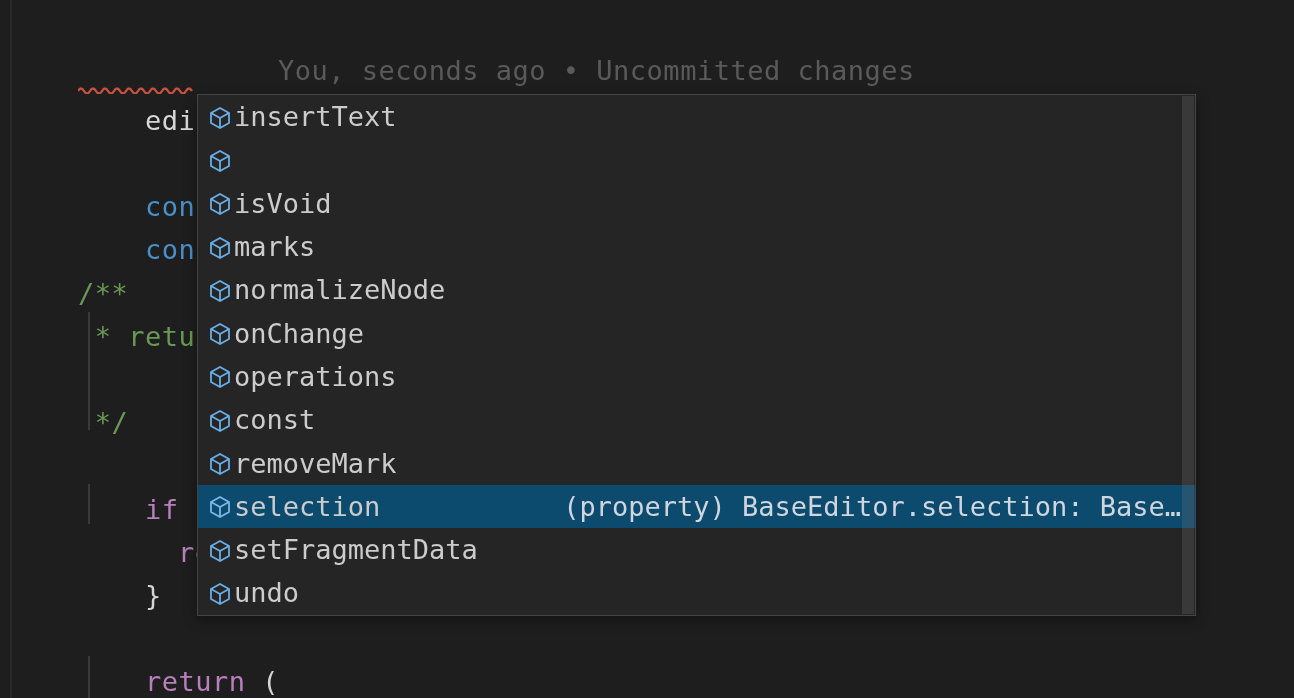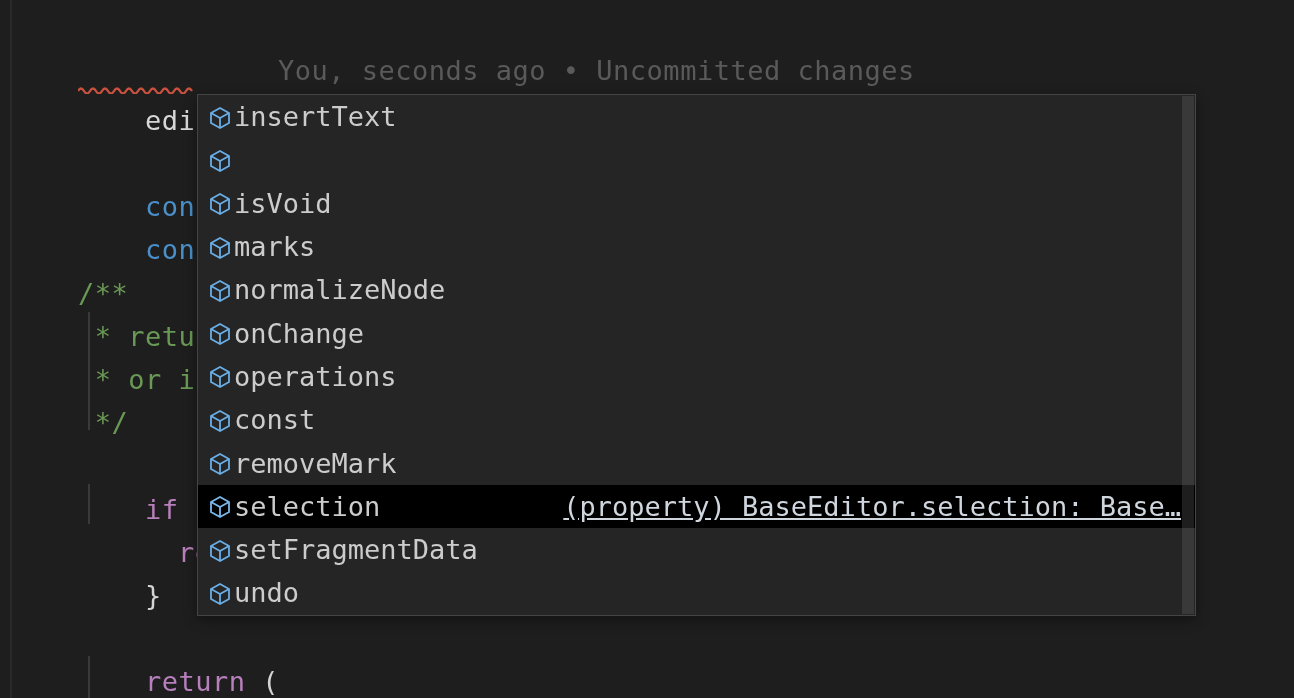--- a/index.html
+++ b/index.html
@@ -90,35 +90,35 @@
   }
   .popup-row {
     display: flex;
     align-items: center;
     height: 43.3px;
     padding: 0 14px 0 10px;
     color: #cccccc;
     gap: 2px;
   }
   .popup-row.selected {
-    background: #000000;
+    background: #0c4a6e;
   }
   .popup-row .label {
     flex: 0 0 auto;
   }
   .popup-row .detail {
     flex: 1 1 auto;
     text-align: right;
     color: #9c9c9c;
     overflow: hidden;
     text-overflow: ellipsis;
     white-space: nowrap;
     margin-left: 28px;
   }
-  .popup-row.selected .detail { color: #cfd6dd; text-decoration: underline; }
+  .popup-row.selected .detail { color: #cfd6dd; }
   .kind-icon {
     width: 24px;
     height: 24px;
     flex: 0 0 24px;
     color: #6aaee6;
   }
   .popup-row.selected .kind-icon { color: #7bb8ec; }
   .scrollbar {
     position: absolute;
     right: 1px;
@@ -147,21 +147,20 @@
   <div class="codeline" style="top:141px;">
     <span class="kw-const">const</span><span class="punct"> </span><span class="var-p">p</span>
   </div>
   <div class="codeline" style="top:184px;">
     <span class="kw-const">const</span><span class="punct"> </span><span class="var-p">c</span>
   </div>
 
   <div class="indent-guide" style="left:88px; top:312px; height:118px;"></div>
   <div class="codeline comment" style="top:272px;">/**</div>
   <div class="codeline comment" style="top:315px;"> * retu</div>
-  <div class="codeline comment" style="top:358px;"> * or i</div>
   <div class="codeline comment" style="top:401px;"> */</div>
 
   <div class="indent-guide" style="left:88px; top:484px; height:40px;"></div>
   <div class="codeline" style="top:444px;">
     <span class="kw-if">if</span><span class="punct"> (pat</span>
   </div>
   <div class="codeline" style="top:487px; left:111px;">
     <span class="kw-return">retur</span>
   </div>
   <div class="codeline" style="top:530px;">

